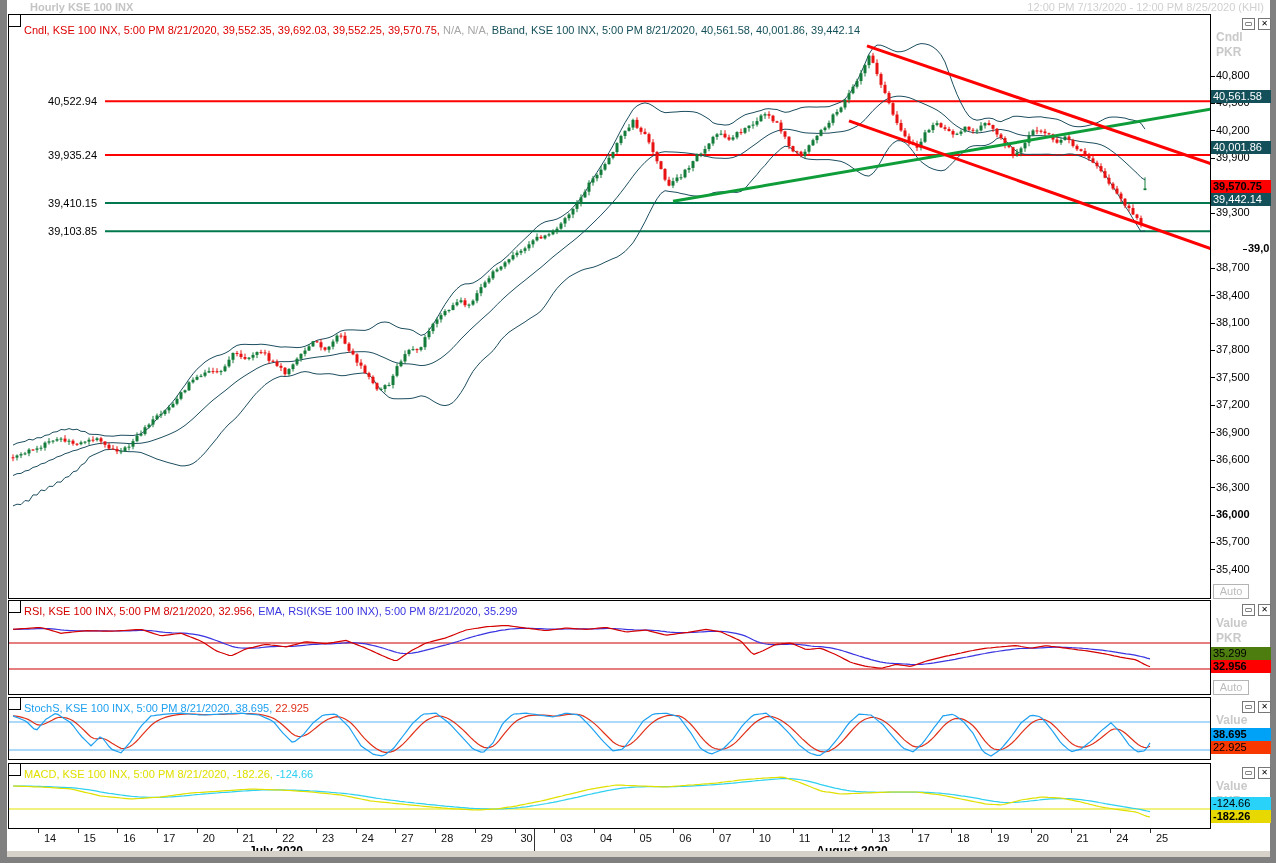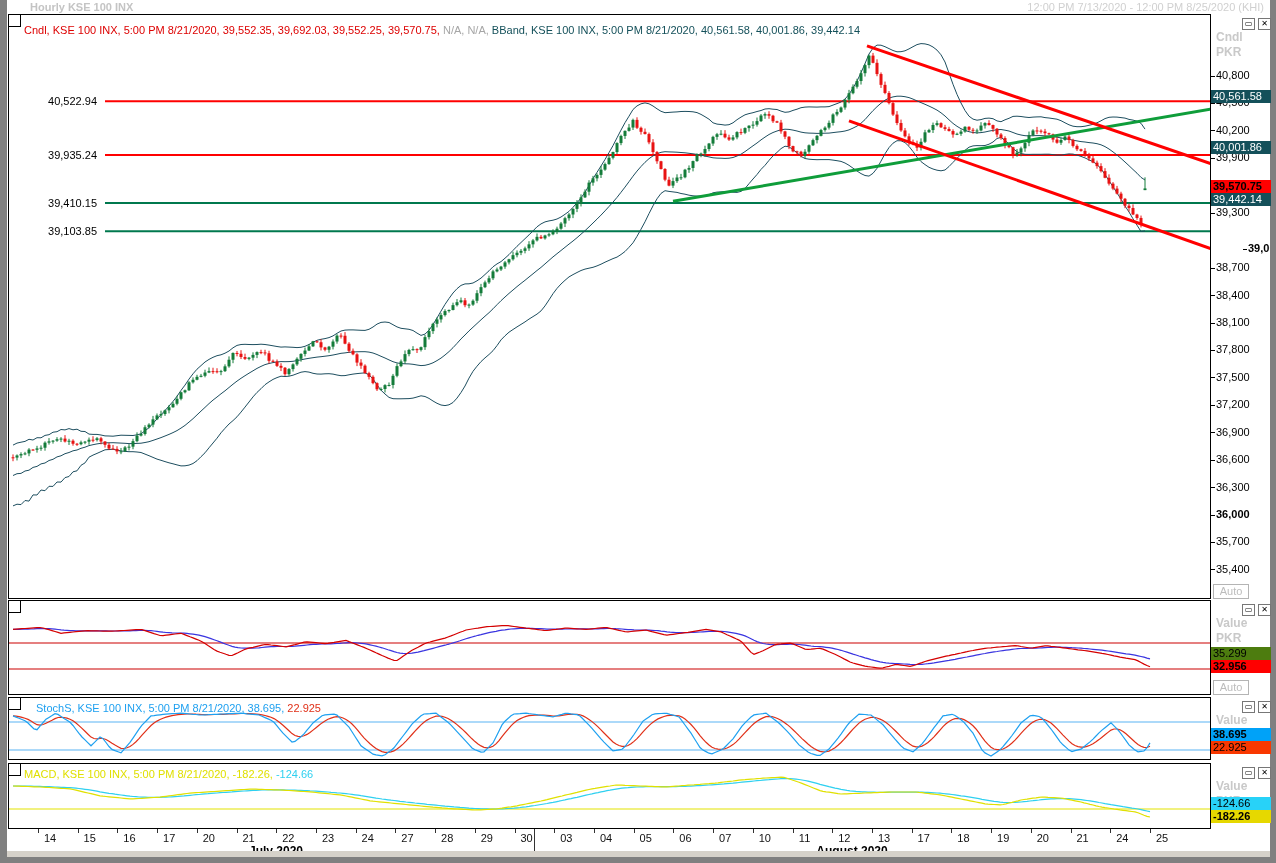--- a/index.html
+++ b/index.html
@@ -635,31 +635,32 @@
   </div>
 
   <div class="panel" id="panel-rsi">
     <svg id="svg-rsi" width="1201" height="93">
         <line x1="0" y1="42" x2="1201" y2="42" stroke="#cc0000" stroke-width="1.2"></line>
         <line x1="0" y1="68" x2="1201" y2="68" stroke="#cc0000" stroke-width="1.2"></line>
         <polyline points="4,28.4 7,28.3 10,28.3 13,28.2 16,28.2 19,28.1 22,28.0 25,27.9 28,27.7 31,27.6 34,27.6 37,27.6 40,27.7 43,27.9 46,28.2 49,28.5 52,28.9 55,29.2 58,29.4 61,29.6 64,29.7 67,29.8 70,29.9 73,29.9 76,29.9 79,29.9 82,29.9 85,29.9 88,29.9 91,29.9 94,29.9 97,29.9 100,30.0 103,30.0 106,30.0 109,30.0 112,29.9 115,29.9 118,29.8 121,29.8 124,29.7 127,29.6 130,29.5 133,29.4 136,29.4 139,29.5 142,29.7 145,30.0 148,30.4 151,30.8 154,31.2 157,31.5 160,31.7 163,31.9 166,32.0 169,32.1 172,32.1 175,32.2 178,32.4 181,32.8 184,33.2 187,33.7 190,34.2 193,34.9 196,35.7 199,36.6 202,37.6 205,38.7 208,39.8 211,40.9 214,42.1 217,43.2 220,44.3 223,45.3 226,46.1 229,46.7 232,47.0 235,47.2 238,47.2 241,47.2 244,47.1 247,47.0 250,46.8 253,46.5 256,46.2 259,45.9 262,45.7 265,45.6 268,45.5 271,45.5 274,45.5 277,45.5 280,45.5 283,45.4 286,45.2 289,44.9 292,44.6 295,44.3 298,44.0 301,43.7 304,43.4 307,43.3 310,43.1 313,43.0 316,43.0 319,42.9 322,42.8 325,42.7 328,42.5 331,42.3 334,42.0 337,41.8 340,41.7 343,41.7 346,41.8 349,42.0 352,42.3 355,42.7 358,43.2 361,43.8 364,44.5 367,45.2 370,46.0 373,46.8 376,47.7 379,48.7 382,49.6 385,50.6 388,51.5 391,52.1 394,52.4 397,52.5 400,52.4 403,52.1 406,51.6 409,51.1 412,50.4 415,49.7 418,48.9 421,48.1 424,47.3 427,46.5 430,45.7 433,44.9 436,44.2 439,43.3 442,42.5 445,41.6 448,40.7 451,39.8 454,38.8 457,37.8 460,36.9 463,36.0 466,35.2 469,34.3 472,33.6 475,32.8 478,32.1 481,31.4 484,30.8 487,30.3 490,29.7 493,29.2 496,28.8 499,28.3 502,28.0 505,27.8 508,27.6 511,27.4 514,27.4 517,27.3 520,27.3 523,27.4 526,27.5 529,27.6 532,27.7 535,27.9 538,28.1 541,28.2 544,28.2 547,28.2 550,28.2 553,28.1 556,28.0 559,28.0 562,27.9 565,27.9 568,27.9 571,27.9 574,27.9 577,27.9 580,28.0 583,27.9 586,27.9 589,27.8 592,27.7 595,27.6 598,27.5 601,27.5 604,27.5 607,27.7 610,27.8 613,28.0 616,28.3 619,28.6 622,28.7 625,28.9 628,29.0 631,29.0 634,29.1 637,29.1 640,29.1 643,29.3 646,29.5 649,29.7 652,30.1 655,30.4 658,30.8 661,31.1 664,31.3 667,31.5 670,31.6 673,31.6 676,31.6 679,31.6 682,31.5 685,31.4 688,31.2 691,31.0 694,30.8 697,30.6 700,30.4 703,30.3 706,30.3 709,30.3 712,30.3 715,30.5 718,30.9 721,31.3 724,31.8 727,32.4 730,33.1 733,33.9 736,34.9 739,36.3 742,37.8 745,39.3 748,40.6 751,41.6 754,42.5 757,43.0 760,43.4 763,43.6 766,43.6 769,43.6 772,43.5 775,43.4 778,43.3 781,43.2 784,43.2 787,43.3 790,43.5 793,43.8 796,44.2 799,44.6 802,45.0 805,45.3 808,45.5 811,45.7 814,45.9 817,46.3 820,46.7 823,47.2 826,47.8 829,48.5 832,49.3 835,50.2 838,51.1 841,52.1 844,53.1 847,54.0 850,55.0 853,55.9 856,56.9 859,57.7 862,58.6 865,59.4 868,60.1 871,60.8 874,61.4 877,61.9 880,62.2 883,62.4 886,62.6 889,62.7 892,62.8 895,63.0 898,63.2 901,63.4 904,63.5 907,63.5 910,63.4 913,63.3 916,63.0 919,62.7 922,62.3 925,61.9 928,61.4 931,60.9 934,60.4 937,59.9 940,59.4 943,58.8 946,58.3 949,57.7 952,57.1 955,56.5 958,56.0 961,55.4 964,54.8 967,54.2 970,53.6 973,53.0 976,52.5 979,51.9 982,51.4 985,50.9 988,50.5 991,50.0 994,49.6 997,49.2 1000,48.8 1003,48.4 1006,48.0 1009,47.7 1012,47.5 1015,47.3 1018,47.3 1021,47.2 1024,47.2 1027,47.1 1030,47.0 1033,46.8 1036,46.6 1039,46.4 1042,46.3 1045,46.2 1048,46.2 1051,46.2 1054,46.3 1057,46.4 1060,46.5 1063,46.7 1066,46.8 1069,47.0 1072,47.2 1075,47.5 1078,47.7 1081,48.0 1084,48.3 1087,48.6 1090,48.9 1093,49.2 1096,49.6 1099,50.0 1102,50.4 1105,50.8 1108,51.3 1111,51.8 1114,52.3 1117,52.8 1120,53.2 1123,53.7 1126,54.2 1129,54.8 1132,55.5 1135,56.2 1138,57.1 1141,57.9 " fill="none" stroke="#3a35e0" stroke-width="1.2"></polyline>
         <polyline points="4,28.4 7,28.1 10,27.9 13,27.7 16,27.5 19,27.3 22,27.1 25,26.9 28,26.7 31,26.5 34,27.0 37,27.9 40,28.7 43,29.6 46,30.5 49,31.4 52,32.3 55,31.9 58,31.6 61,31.3 64,31.0 67,30.7 70,30.4 73,30.1 76,29.8 79,29.7 82,29.8 85,29.9 88,29.9 91,30.0 94,30.1 97,30.2 100,30.2 103,30.2 106,30.0 109,29.8 112,29.6 115,29.5 118,29.3 121,29.1 124,28.9 127,28.7 130,28.5 133,28.7 136,29.6 139,30.6 142,31.6 145,32.6 148,33.5 151,34.5 154,34.6 157,34.2 160,33.8 163,33.4 166,33.0 169,32.6 172,32.3 175,33.4 178,34.6 181,35.8 184,36.9 187,38.1 190,39.3 193,40.7 196,42.6 199,44.6 202,46.5 205,48.5 208,50.1 211,51.2 214,52.2 217,53.3 220,54.3 223,54.5 226,53.1 229,51.7 232,50.2 235,48.8 238,47.6 241,46.9 244,46.3 247,45.6 250,44.9 253,44.2 256,43.5 259,43.6 262,44.0 265,44.3 268,44.7 271,45.1 274,45.5 277,45.9 280,45.1 283,44.3 286,43.6 289,42.8 292,42.0 295,41.2 298,40.8 301,41.1 304,41.4 307,41.7 310,42.0 313,42.3 316,42.6 319,42.3 322,41.8 325,41.4 328,40.9 331,40.4 334,39.9 337,39.4 340,40.6 343,41.7 346,42.9 349,44.1 352,45.3 355,46.4 358,47.7 361,49.0 364,50.4 367,51.8 370,53.1 373,54.5 376,55.8 379,57.1 382,58.3 385,59.4 388,59.5 391,57.4 394,55.3 397,53.3 400,51.2 403,49.3 406,47.7 409,46.2 412,44.6 415,43.0 418,41.7 421,41.0 424,40.2 427,39.4 430,38.6 433,37.8 436,37.1 439,36.0 442,34.9 445,33.7 448,32.5 451,31.3 454,30.2 457,29.0 460,28.5 463,28.0 466,27.5 469,27.1 472,26.6 475,26.1 478,25.7 481,25.5 484,25.3 487,25.1 490,24.9 493,24.7 496,24.5 499,24.7 502,25.1 505,25.5 508,25.9 511,26.3 514,26.7 517,27.1 520,27.4 523,27.8 526,28.2 529,28.6 532,29.0 535,29.4 538,29.5 541,29.1 544,28.7 547,28.4 550,28.0 553,27.6 556,27.2 559,27.2 562,27.4 565,27.6 568,27.8 571,28.0 574,28.2 577,28.4 580,28.1 583,27.8 586,27.5 589,27.2 592,26.9 595,26.6 598,26.6 601,27.3 604,28.0 607,28.7 610,29.4 613,30.0 616,30.7 619,30.8 622,30.5 625,30.2 628,29.9 631,29.6 634,29.3 637,29.0 640,29.8 643,30.6 646,31.3 649,32.1 652,32.9 655,33.7 658,34.1 661,33.7 664,33.3 667,32.9 670,32.5 673,32.1 676,31.7 679,31.3 682,30.8 685,30.3 688,29.8 691,29.3 694,28.8 697,28.4 700,28.9 703,29.4 706,29.9 709,30.4 712,30.9 715,32.3 718,33.7 721,35.0 724,36.4 727,37.8 730,39.1 733,41.2 736,44.6 739,48.0 742,51.4 745,53.3 748,52.1 751,51.0 754,49.8 757,48.3 760,46.8 763,45.3 766,43.8 769,43.1 772,42.9 775,42.6 778,42.3 781,42.1 784,42.9 787,44.2 790,45.5 793,46.8 796,48.1 799,48.3 802,48.1 805,47.8 808,47.5 811,47.3 814,48.1 817,49.4 820,50.7 823,52.0 826,53.3 829,54.7 832,56.3 835,57.9 838,59.4 841,61.0 844,62.0 847,62.8 850,63.6 853,64.4 856,65.1 859,65.7 862,66.0 865,66.4 868,66.8 871,67.2 874,66.8 877,66.0 880,65.3 883,64.5 886,63.7 889,63.7 892,64.1 895,64.5 898,64.9 901,65.3 904,64.7 907,63.7 910,62.6 913,61.6 916,60.5 919,59.7 922,58.9 925,58.1 928,57.3 931,56.6 934,55.9 937,55.2 940,54.6 943,53.9 946,53.3 949,52.6 952,52.0 955,51.3 958,50.7 961,50.0 964,49.5 967,48.9 970,48.4 973,47.9 976,47.4 979,47.0 982,46.8 985,46.5 988,46.2 991,46.0 994,45.7 997,45.5 1000,45.2 1003,44.9 1006,44.7 1009,44.9 1012,45.5 1015,46.0 1018,46.5 1021,47.0 1024,46.9 1027,46.3 1030,45.8 1033,45.3 1036,44.8 1039,44.9 1042,45.3 1045,45.6 1048,46.0 1051,46.4 1054,46.8 1057,47.2 1060,47.6 1063,48.0 1066,48.4 1069,48.8 1072,49.1 1075,49.5 1078,49.9 1081,50.3 1084,50.8 1087,51.3 1090,51.8 1093,52.4 1096,52.9 1099,53.5 1102,54.1 1105,54.8 1108,55.4 1111,56.1 1114,56.6 1117,57.2 1120,57.7 1123,58.2 1126,58.7 1129,59.9 1132,61.5 1135,63.1 1138,64.5 1141,65.7 " fill="none" stroke="#d40000" stroke-width="1.2"></polyline>
       </svg>
     <div class="corner-box"></div>
+    <div class="legend" id="legend-rsi"><span style="color: rgb(212, 0, 0);">RSI, KSE 100 INX, 5:00 PM 8/21/2020, 32.956,</span><span style="color: rgb(58, 53, 224);"> EMA, RSI(KSE 100 INX), 5:00 PM 8/21/2020, 35.299</span></div>
   </div>
 
   <div class="panel" id="panel-stoch">
     <svg id="svg-stoch" width="1201" height="61">
         <line x1="0" y1="24" x2="1201" y2="24" stroke="#5ab4f4" stroke-width="1.2"></line>
         <line x1="0" y1="52" x2="1201" y2="52" stroke="#5ab4f4" stroke-width="1.2"></line>
         <polyline points="4,17.9 7,18.2 10,18.7 13,19.4 16,20.2 19,21.4 22,23.1 25,25.0 28,26.7 31,27.1 34,26.5 37,25.2 40,23.7 43,22.2 46,20.6 49,19.5 52,19.3 55,19.5 58,20.2 61,21.2 64,22.8 67,25.0 70,27.6 73,30.4 76,33.3 79,36.2 82,39.1 85,40.5 88,40.9 91,40.4 94,40.5 97,41.5 100,43.2 103,45.3 106,47.1 109,48.7 112,50.3 115,50.5 118,49.8 121,48.5 124,46.4 127,43.7 130,40.6 133,37.2 136,33.9 139,30.7 142,27.5 145,25.0 148,23.1 151,21.5 154,20.2 157,19.2 160,18.4 163,17.7 166,17.1 169,16.7 172,16.3 175,16.1 178,16.0 181,16.0 184,16.0 187,16.2 190,16.3 193,16.5 196,16.6 199,16.6 202,16.6 205,16.5 208,16.5 211,16.4 214,16.3 217,16.2 220,16.0 223,15.9 226,15.8 229,15.7 232,15.5 235,15.5 238,15.6 241,15.7 244,15.9 247,16.1 250,16.3 253,16.8 256,17.5 259,18.4 262,19.3 265,20.6 268,22.4 271,24.7 274,27.3 277,30.0 280,32.8 283,35.6 286,37.5 289,38.4 292,38.5 295,37.8 298,36.4 301,34.5 304,32.1 307,29.7 310,27.3 313,24.9 316,22.9 319,21.3 322,20.1 325,19.1 328,18.6 331,19.0 334,20.0 337,21.5 340,23.4 343,26.0 346,29.1 349,32.6 352,36.4 355,39.8 358,42.8 361,45.7 364,48.3 367,50.4 370,52.1 373,53.6 376,54.3 379,54.4 382,53.9 385,52.9 388,51.1 391,48.8 394,46.1 397,43.1 400,39.9 403,36.5 406,33.1 409,30.0 412,26.9 415,24.2 418,22.1 421,20.5 424,19.2 427,18.2 430,18.0 433,18.4 436,19.3 439,20.5 442,22.2 445,24.2 448,26.6 451,29.2 454,31.9 457,34.8 460,37.8 463,40.8 466,43.6 469,45.9 472,47.9 475,49.4 478,49.8 481,49.3 484,48.2 487,45.9 490,42.7 493,38.7 496,34.9 499,31.3 502,27.9 505,24.9 508,22.6 511,20.9 514,19.5 517,18.4 520,17.7 523,17.3 526,17.1 529,17.0 532,17.1 535,17.2 538,17.4 541,17.7 544,18.0 547,18.0 550,17.8 553,17.4 556,16.9 559,16.5 562,16.4 565,16.3 568,16.4 571,16.8 574,17.9 577,19.4 580,21.4 583,23.6 586,26.1 589,28.9 592,31.9 595,35.0 598,38.0 601,41.0 604,44.0 607,46.1 610,47.5 613,48.4 616,48.4 619,47.5 622,45.8 625,43.4 628,40.6 631,37.3 634,33.8 637,30.6 640,27.6 643,24.9 646,22.7 649,20.9 652,19.6 655,18.5 658,17.7 661,17.4 664,17.3 667,17.5 670,17.8 673,19.1 676,21.1 679,23.6 682,26.5 685,29.9 688,33.6 691,37.6 694,41.2 697,44.3 700,47.0 703,49.2 706,50.5 709,51.2 712,51.4 715,51.0 718,50.0 721,48.5 724,46.6 727,44.1 730,41.2 733,37.9 736,34.6 739,31.5 742,28.3 745,25.5 748,23.2 751,21.4 754,19.9 757,18.7 760,18.4 763,18.7 766,19.5 769,20.7 772,22.3 775,24.2 778,26.4 781,28.9 784,31.7 787,34.6 790,37.7 793,40.6 796,43.3 799,46.0 802,48.4 805,50.4 808,52.1 811,53.4 814,53.9 817,53.7 820,53.1 823,51.6 826,49.7 829,47.3 832,44.5 835,41.4 838,38.0 841,34.5 844,31.2 847,28.1 850,25.1 853,22.9 856,21.3 859,20.2 862,19.4 865,19.4 868,20.0 871,21.1 874,22.5 877,24.5 880,26.9 883,29.6 886,32.5 889,35.5 892,38.6 895,41.6 898,44.1 901,46.3 904,48.2 907,48.9 910,48.8 913,48.1 916,46.6 919,44.5 922,41.8 925,38.8 928,35.5 931,32.1 934,28.6 937,25.8 940,23.5 943,21.7 946,20.6 949,20.4 952,20.7 955,21.6 958,23.2 961,25.3 964,27.8 967,31.0 970,34.9 973,39.1 976,43.1 979,46.4 982,49.3 985,51.0 988,51.7 991,51.7 994,51.0 997,49.5 1000,47.4 1003,45.0 1006,42.1 1009,38.8 1012,35.4 1015,32.2 1018,29.2 1021,26.3 1024,24.1 1027,22.5 1030,21.5 1033,21.2 1036,21.8 1039,23.2 1042,25.1 1045,27.7 1048,30.6 1051,33.8 1054,37.1 1057,40.2 1060,43.1 1063,45.8 1066,47.5 1069,48.6 1072,49.2 1075,49.1 1078,48.4 1081,47.3 1084,45.7 1087,43.8 1090,41.6 1093,39.2 1096,36.8 1099,34.4 1102,32.1 1105,31.0 1108,31.0 1111,31.8 1114,33.5 1117,35.8 1120,38.5 1123,41.3 1126,44.0 1129,46.4 1132,48.2 1135,49.4 1138,49.5 1141,48.3 " fill="none" stroke="#e03018" stroke-width="1.2"></polyline>
         <polyline points="4,17.9 7,19.1 10,20.3 13,21.5 16,22.7 19,25.0 22,28.0 25,30.9 28,31.7 31,28.2 34,24.7 37,21.2 40,19.4 43,17.6 46,15.7 49,16.4 52,18.4 55,20.4 58,22.3 61,24.3 64,27.5 67,31.5 70,35.4 73,39.0 76,41.9 79,44.9 82,47.8 85,44.9 88,41.9 91,39.0 94,40.6 97,44.5 100,48.5 103,51.4 106,52.6 109,53.7 112,54.8 115,51.3 118,47.8 121,44.3 124,40.1 127,35.7 130,31.2 133,27.2 136,24.1 139,21.0 142,17.9 145,17.6 148,17.2 151,16.8 154,16.4 157,16.1 160,15.9 163,15.7 166,15.5 169,15.3 172,15.1 175,15.4 178,15.7 181,16.0 184,16.3 187,16.5 190,16.8 193,17.0 196,16.8 199,16.7 202,16.5 205,16.4 208,16.3 211,16.1 214,16.0 217,15.8 220,15.7 223,15.6 226,15.4 229,15.3 232,15.1 235,15.4 238,15.8 241,16.1 244,16.4 247,16.7 250,17.0 253,18.3 256,19.6 259,20.9 262,22.2 265,24.3 268,27.9 271,31.6 274,35.2 277,38.1 280,41.1 283,44.0 286,43.4 289,41.0 292,38.7 295,35.9 298,32.2 301,28.6 304,24.9 307,22.6 310,20.2 313,17.8 316,16.9 319,16.6 322,16.4 325,16.2 328,17.1 331,20.1 334,23.1 337,26.1 340,29.1 343,33.8 346,38.5 349,43.1 352,47.8 355,49.9 358,52.0 361,54.1 364,56.2 367,56.8 370,57.3 373,57.9 376,56.7 379,54.6 382,52.5 385,49.8 388,45.8 391,41.9 394,38.0 397,34.1 400,30.2 403,26.2 406,23.2 409,20.5 412,17.8 415,16.0 418,15.8 421,15.6 424,15.3 427,15.1 430,17.4 433,19.7 436,21.9 439,24.2 442,27.1 445,30.4 448,33.6 451,36.9 454,40.2 457,43.4 460,46.7 463,50.0 466,51.8 469,52.9 472,54.1 475,53.8 478,50.9 481,47.9 484,45.0 487,39.0 490,33.0 493,26.9 496,23.2 499,20.5 502,17.8 505,16.0 508,15.8 511,15.6 514,15.3 517,15.1 520,15.6 523,16.0 526,16.4 529,16.9 532,17.3 535,17.7 538,18.1 541,18.5 544,18.9 547,18.0 550,17.1 553,16.3 556,15.4 559,15.4 562,15.9 565,16.3 568,16.7 571,18.0 574,21.0 577,24.1 580,27.1 583,30.3 586,33.8 589,37.3 592,40.8 595,44.1 598,47.1 601,50.0 604,52.9 607,52.4 610,51.8 613,51.3 616,48.5 619,44.5 622,40.6 625,36.5 628,32.0 631,27.5 634,23.1 637,21.0 640,18.9 643,16.8 646,15.9 649,15.7 652,15.5 655,15.3 658,15.4 661,16.3 664,17.1 667,18.0 670,18.9 673,22.9 676,27.0 679,31.1 682,35.2 685,40.0 688,44.7 691,49.5 694,52.1 697,53.6 700,55.2 703,55.8 706,54.5 709,53.2 712,51.9 715,50.0 718,47.0 721,43.9 724,40.8 727,36.6 730,32.4 733,28.2 736,24.8 739,21.9 742,19.0 745,16.9 748,16.4 751,16.0 754,15.6 757,15.1 760,17.4 763,19.7 766,21.9 769,24.2 772,27.0 775,30.1 778,33.1 781,36.4 784,39.9 787,43.4 790,46.9 793,49.2 796,51.6 799,54.0 802,55.5 805,56.4 808,57.4 811,57.4 814,55.3 817,53.2 820,51.1 823,47.4 826,43.8 829,40.1 832,36.1 835,31.9 838,27.7 841,24.0 844,21.4 847,18.7 850,16.1 853,16.3 856,16.5 859,16.8 862,17.0 865,19.4 868,21.9 871,24.4 874,26.8 877,30.4 880,34.1 883,37.7 886,41.2 889,44.5 892,47.9 895,50.5 898,51.6 901,52.7 904,53.9 907,51.2 910,48.5 913,45.9 916,42.2 919,38.0 922,33.8 925,29.7 928,25.8 931,21.9 934,17.9 937,17.4 940,16.8 943,16.3 946,17.5 949,19.6 952,21.7 955,24.3 958,27.9 961,31.6 964,35.2 967,40.8 970,46.4 973,52.0 976,54.9 979,56.5 982,58.1 985,56.0 988,53.9 991,51.8 994,48.6 997,45.0 1000,41.4 1003,37.5 1006,33.3 1009,29.1 1012,24.9 1015,22.6 1018,20.2 1021,17.8 1024,17.4 1027,17.9 1030,18.5 1033,20.1 1036,23.7 1039,27.4 1042,31.0 1045,35.2 1048,39.4 1051,43.6 1054,46.8 1057,49.4 1060,52.1 1063,53.6 1066,52.7 1069,51.9 1072,51.1 1075,48.7 1078,46.3 1081,43.9 1084,41.1 1087,38.0 1090,34.9 1093,32.1 1096,29.7 1099,27.3 1102,24.9 1105,27.9 1108,30.9 1111,34.3 1114,38.5 1117,42.7 1120,46.9 1123,49.5 1126,52.1 1129,53.8 1132,53.4 1135,53.0 1138,49.7 1141,44.9 " fill="none" stroke="#1ea0f0" stroke-width="1.2"></polyline>
       </svg>
     <div class="corner-box"></div>
-    <div class="legend" id="legend-stoch"><span style="color: rgb(30, 160, 240); margin-left: 12px;">StochS, KSE 100 INX, 5:00 PM 8/21/2020, 38.695,</span><span style="color: rgb(224, 48, 24);"> 22.925</span></div>
+    <div class="legend" id="legend-stoch"><span style="color: rgb(30, 160, 240);">StochS, KSE 100 INX, 5:00 PM 8/21/2020, 38.695,</span><span style="color: rgb(224, 48, 24);"> 22.925</span></div>
   </div>
 
   <div class="panel" id="panel-macd">
     <svg id="svg-macd" width="1201" height="64">
         <line x1="0" y1="45" x2="1201" y2="45" stroke="#e3e300" stroke-width="1.2"></line>
         <polyline points="4,22.0 7,22.0 10,22.0 13,22.1 16,22.1 19,22.2 22,22.2 25,22.3 28,22.4 31,22.4 34,22.5 37,22.6 40,22.7 43,22.8 46,23.0 49,23.1 52,23.3 55,23.4 58,23.6 61,23.7 64,23.9 67,24.2 70,24.5 73,24.9 76,25.3 79,25.7 82,26.2 85,26.7 88,27.2 91,27.8 94,28.3 97,28.8 100,29.3 103,29.7 106,30.2 109,30.6 112,31.0 115,31.4 118,31.8 121,32.2 124,32.5 127,32.7 130,33.0 133,33.1 136,33.2 139,33.3 142,33.3 145,33.4 148,33.4 151,33.3 154,33.2 157,33.1 160,33.0 163,32.8 166,32.6 169,32.4 172,32.1 175,31.9 178,31.6 181,31.3 184,31.0 187,30.7 190,30.5 193,30.2 196,29.9 199,29.7 202,29.4 205,29.2 208,29.0 211,28.7 214,28.5 217,28.3 220,28.1 223,27.9 226,27.6 229,27.4 232,27.2 235,27.0 238,26.8 241,26.6 244,26.4 247,26.3 250,26.1 253,26.0 256,26.0 259,25.9 262,25.9 265,25.9 268,25.9 271,25.9 274,25.9 277,26.0 280,26.0 283,26.1 286,26.2 289,26.3 292,26.4 295,26.6 298,26.7 301,26.9 304,27.0 307,27.2 310,27.4 313,27.6 316,27.8 319,28.0 322,28.3 325,28.5 328,28.8 331,29.0 334,29.3 337,29.6 340,30.0 343,30.4 346,30.8 349,31.2 352,31.7 355,32.1 358,32.6 361,33.1 364,33.6 367,34.1 370,34.5 373,35.0 376,35.4 379,35.8 382,36.2 385,36.5 388,36.9 391,37.3 394,37.6 397,38.0 400,38.3 403,38.6 406,39.0 409,39.3 412,39.6 415,39.9 418,40.3 421,40.6 424,40.9 427,41.2 430,41.5 433,41.8 436,42.1 439,42.3 442,42.6 445,42.9 448,43.1 451,43.4 454,43.6 457,43.8 460,44.1 463,44.3 466,44.5 469,44.6 472,44.8 475,44.9 478,44.9 481,45.0 484,45.0 487,45.0 490,45.0 493,44.8 496,44.7 499,44.5 502,44.3 505,44.1 508,43.8 511,43.5 514,43.1 517,42.8 520,42.4 523,41.9 526,41.5 529,41.0 532,40.5 535,40.0 538,39.5 541,38.9 544,38.4 547,37.8 550,37.2 553,36.5 556,35.9 559,35.2 562,34.6 565,33.9 568,33.3 571,32.6 574,31.9 577,31.2 580,30.5 583,29.9 586,29.2 589,28.6 592,27.9 595,27.3 598,26.7 601,26.2 604,25.6 607,25.1 610,24.6 613,24.2 616,23.8 619,23.6 622,23.3 625,23.1 628,23.0 631,22.9 634,22.8 637,22.7 640,22.6 643,22.6 646,22.6 649,22.6 652,22.6 655,22.7 658,22.7 661,22.7 664,22.7 667,22.6 670,22.5 673,22.4 676,22.3 679,22.2 682,22.1 685,21.9 688,21.7 691,21.6 694,21.4 697,21.2 700,21.0 703,20.8 706,20.6 709,20.4 712,20.1 715,19.9 718,19.6 721,19.3 724,19.1 727,18.8 730,18.5 733,18.2 736,17.9 739,17.6 742,17.3 745,17.0 748,16.7 751,16.5 754,16.2 757,15.9 760,15.7 763,15.4 766,15.2 769,15.0 772,14.7 775,14.6 778,14.5 781,14.6 784,14.8 787,15.1 790,15.5 793,16.0 796,16.5 799,17.2 802,17.9 805,18.6 808,19.4 811,20.3 814,21.1 817,21.9 820,22.7 823,23.4 826,24.1 829,24.7 832,25.4 835,25.9 838,26.4 841,26.8 844,27.1 847,27.4 850,27.6 853,27.8 856,27.9 859,28.1 862,28.1 865,28.2 868,28.3 871,28.3 874,28.3 877,28.3 880,28.2 883,28.2 886,28.2 889,28.2 892,28.1 895,28.1 898,28.1 901,28.1 904,28.1 907,28.1 910,28.1 913,28.2 916,28.3 919,28.4 922,28.6 925,28.8 928,29.0 931,29.2 934,29.5 937,29.8 940,30.1 943,30.5 946,30.9 949,31.3 952,31.8 955,32.2 958,32.7 961,33.2 964,33.7 967,34.2 970,34.7 973,35.3 976,35.8 979,36.3 982,36.8 985,37.3 988,37.7 991,38.1 994,38.4 997,38.5 1000,38.6 1003,38.5 1006,38.4 1009,38.2 1012,38.0 1015,37.7 1018,37.4 1021,37.0 1024,36.7 1027,36.3 1030,36.0 1033,35.6 1036,35.3 1039,35.1 1042,34.9 1045,34.8 1048,34.6 1051,34.6 1054,34.5 1057,34.6 1060,34.7 1063,34.9 1066,35.1 1069,35.4 1072,35.7 1075,36.1 1078,36.5 1081,36.9 1084,37.4 1087,37.9 1090,38.5 1093,39.0 1096,39.6 1099,40.1 1102,40.7 1105,41.2 1108,41.7 1111,42.2 1114,42.7 1117,43.1 1120,43.6 1123,44.1 1126,44.5 1129,45.0 1132,45.6 1135,46.3 1138,47.0 1141,47.7 " fill="none" stroke="#2fd0f0" stroke-width="1.2"></polyline>
         <polyline points="4,22.0 7,22.1 10,22.2 13,22.3 16,22.4 19,22.5 22,22.6 25,22.8 28,22.9 31,23.0 34,23.1 37,23.3 40,23.5 43,23.7 46,23.9 49,24.1 52,24.3 55,24.5 58,24.7 61,24.9 64,25.5 67,26.2 70,26.9 73,27.6 76,28.3 79,29.0 82,29.7 85,30.4 88,31.1 91,31.8 94,32.2 97,32.5 100,32.8 103,33.1 106,33.4 109,33.7 112,34.0 115,34.3 118,34.6 121,34.9 124,34.9 127,34.7 130,34.5 133,34.3 136,34.1 139,33.9 142,33.7 145,33.5 148,33.3 151,33.1 154,32.7 157,32.3 160,31.9 163,31.5 166,31.1 169,30.7 172,30.3 175,29.9 178,29.5 181,29.1 184,28.9 187,28.7 190,28.5 193,28.3 196,28.1 199,27.9 202,27.7 205,27.5 208,27.3 211,27.1 214,26.9 217,26.7 220,26.5 223,26.3 226,26.1 229,25.9 232,25.7 235,25.5 238,25.3 241,25.1 244,25.1 247,25.2 250,25.3 253,25.4 256,25.5 259,25.6 262,25.7 265,25.8 268,25.9 271,26.0 274,26.1 277,26.3 280,26.5 283,26.7 286,26.9 289,27.1 292,27.3 295,27.5 298,27.7 301,27.9 304,28.2 307,28.5 310,28.8 313,29.1 316,29.4 319,29.7 322,30.0 325,30.3 328,30.6 331,30.9 334,31.4 337,32.0 340,32.6 343,33.2 346,33.8 349,34.4 352,35.0 355,35.6 358,36.2 361,36.8 364,37.2 367,37.5 370,37.8 373,38.1 376,38.4 379,38.7 382,39.0 385,39.3 388,39.6 391,39.9 394,40.2 397,40.5 400,40.8 403,41.1 406,41.4 409,41.7 412,42.0 415,42.3 418,42.6 421,42.9 424,43.2 427,43.4 430,43.6 433,43.9 436,44.1 439,44.4 442,44.6 445,44.8 448,45.0 451,45.2 454,45.4 457,45.5 460,45.6 463,45.8 466,46.0 469,45.9 472,45.8 475,45.6 478,45.5 481,45.3 484,45.1 487,45.0 490,44.5 493,44.1 496,43.6 499,43.2 502,42.8 505,42.3 508,41.8 511,41.2 514,40.6 517,40.0 520,39.4 523,38.8 526,38.2 529,37.6 532,37.0 535,36.3 538,35.6 541,34.8 544,34.1 547,33.4 550,32.7 553,32.0 556,31.2 559,30.5 562,29.8 565,29.1 568,28.4 571,27.6 574,26.9 577,26.2 580,25.5 583,24.8 586,24.4 589,23.9 592,23.4 595,22.9 598,22.4 601,22.0 604,21.5 607,21.0 610,21.1 613,21.2 616,21.4 619,21.5 622,21.6 625,21.7 628,21.8 631,22.0 634,22.1 637,22.2 640,22.3 643,22.4 646,22.6 649,22.7 652,22.8 655,22.9 658,22.9 661,22.7 664,22.4 667,22.2 670,22.0 673,21.7 676,21.5 679,21.2 682,21.0 685,20.8 688,20.5 691,20.3 694,20.0 697,19.8 700,19.6 703,19.3 706,19.1 709,18.8 712,18.4 715,18.0 718,17.7 721,17.3 724,17.0 727,16.6 730,16.2 733,15.9 736,15.7 739,15.4 742,15.2 745,15.0 748,14.7 751,14.5 754,14.2 757,14.0 760,13.8 763,13.6 766,13.5 769,13.3 772,13.1 775,13.3 778,14.3 781,15.3 784,16.3 787,17.3 790,18.3 793,19.4 796,20.6 799,21.8 802,23.0 805,24.2 808,25.4 811,26.6 814,27.3 817,27.8 820,28.2 823,28.6 826,29.1 829,29.6 832,30.0 835,29.9 838,29.8 841,29.6 844,29.5 847,29.4 850,29.3 853,29.2 856,29.0 859,28.9 862,28.8 865,28.7 868,28.6 871,28.4 874,28.3 877,28.2 880,28.1 883,28.0 886,28.0 889,28.0 892,28.0 895,28.0 898,28.0 901,28.0 904,28.0 907,28.0 910,28.4 913,28.7 916,29.1 919,29.4 922,29.8 925,30.2 928,30.5 931,30.9 934,31.4 937,32.0 940,32.6 943,33.2 946,33.8 949,34.4 952,35.0 955,35.6 958,36.2 961,36.8 964,37.4 967,38.0 970,38.6 973,39.2 976,39.8 979,40.1 982,40.3 985,40.5 988,40.7 991,40.9 994,40.5 997,39.8 1000,39.0 1003,38.3 1006,37.5 1009,36.8 1012,36.0 1015,35.5 1018,35.1 1021,34.6 1024,34.2 1027,33.8 1030,33.3 1033,33.0 1036,33.2 1039,33.4 1042,33.5 1045,33.6 1048,33.8 1051,34.0 1054,34.4 1057,35.0 1060,35.6 1063,36.2 1066,36.8 1069,37.4 1072,38.0 1075,38.8 1078,39.5 1081,40.3 1084,41.0 1087,41.8 1090,42.5 1093,43.1 1096,43.6 1099,44.0 1102,44.5 1105,45.0 1108,45.4 1111,45.9 1114,46.3 1117,46.7 1120,47.1 1123,47.5 1126,47.9 1129,48.8 1132,50.0 1135,51.2 1138,52.3 1141,53.0 " fill="none" stroke="#e0e000" stroke-width="1.2"></polyline>
       </svg>
     <div class="corner-box"></div>
     <div class="legend" id="legend-macd"><span style="color: rgb(224, 224, 0);">MACD, KSE 100 INX, 5:00 PM 8/21/2020, -182.26,</span><span style="color: rgb(47, 208, 240);"> -124.66</span></div>

